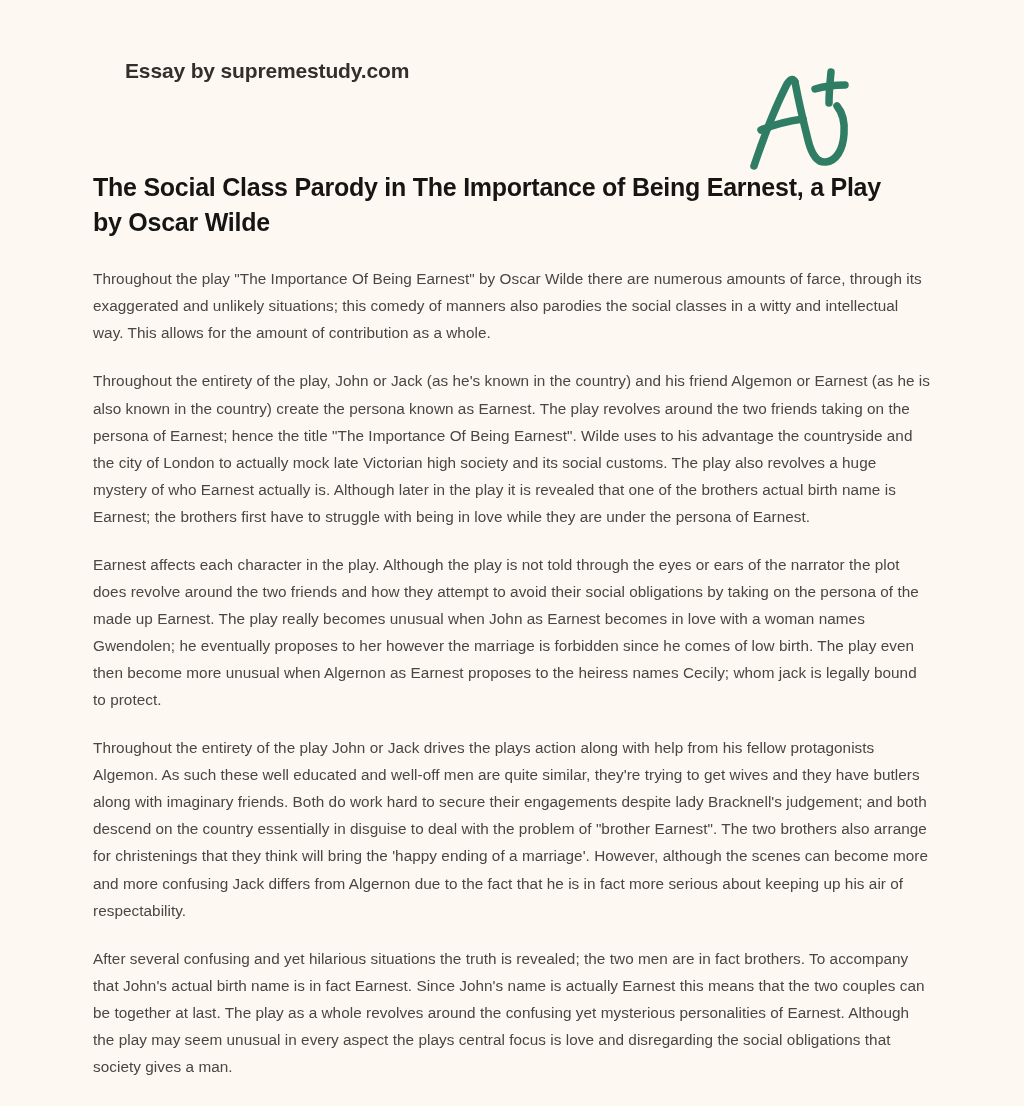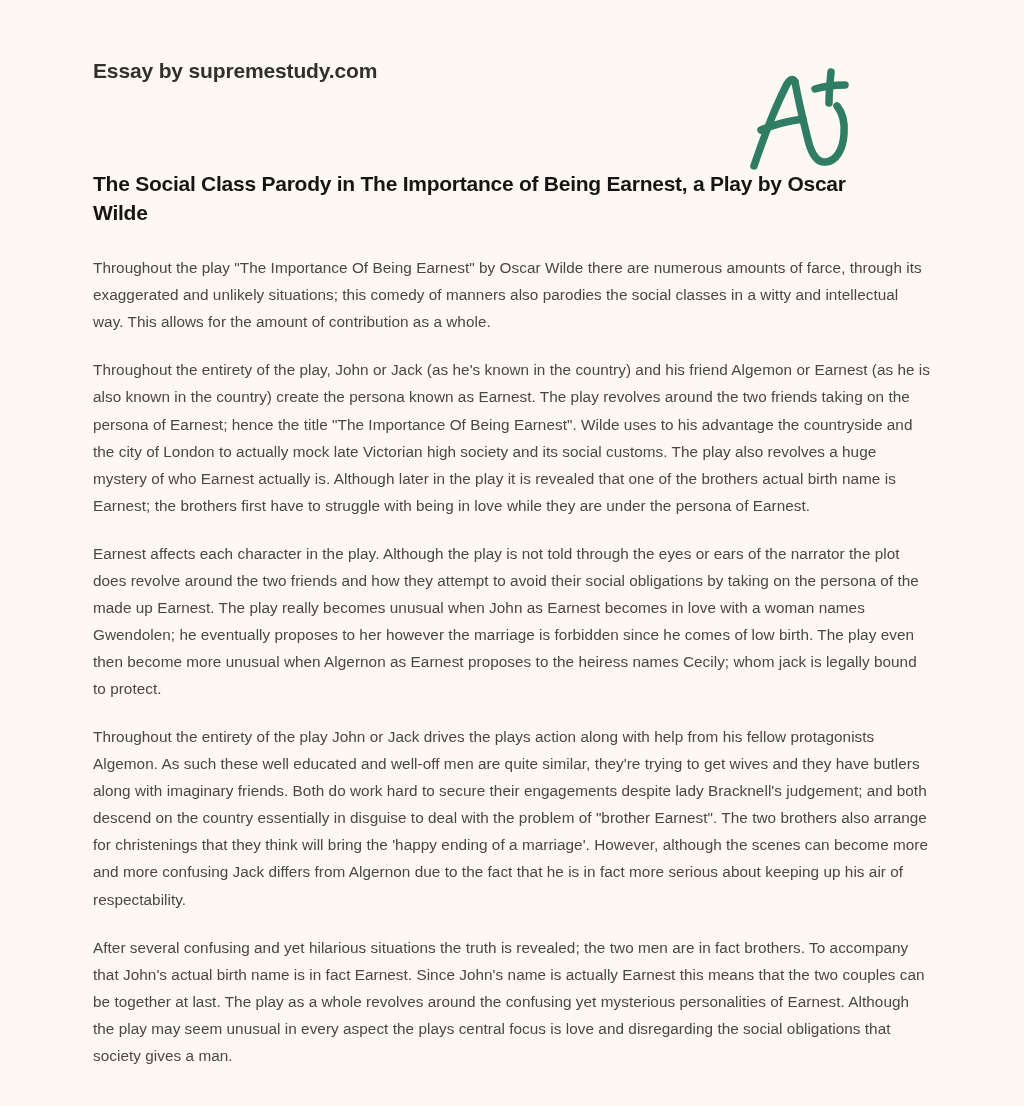--- a/index.html
+++ b/index.html
@@ -28,20 +28,21 @@
     position: relative;
     padding-top: 58px;
   }
 
   .brand-line {
     font-size: 21px;
     font-weight: bold;
     color: #332f2c;
     letter-spacing: -0.15px;
     line-height: 1.25;
+    margin-left: 32px;
   }
 
   .source-line {
     margin-top: 19px;
     font-size: 15.5px;
     line-height: 1.62;
     color: #7c7872;
     max-width: 660px;
     word-break: break-word;
   }
@@ -63,21 +64,21 @@
     right: 73px;
     width: 118px;
     height: 118px;
     display: block;
   }
 
   
   .doc-title {
     margin: 0;
     padding-top: 86px;
-    font-size: 21px;
+    font-size: 25px;
     font-weight: bold;
     line-height: 1.38;
     color: #171514;
     letter-spacing: -0.25px;
     max-width: 800px;
   }
 
   
   .body-copy {
     padding-top: 26px;

